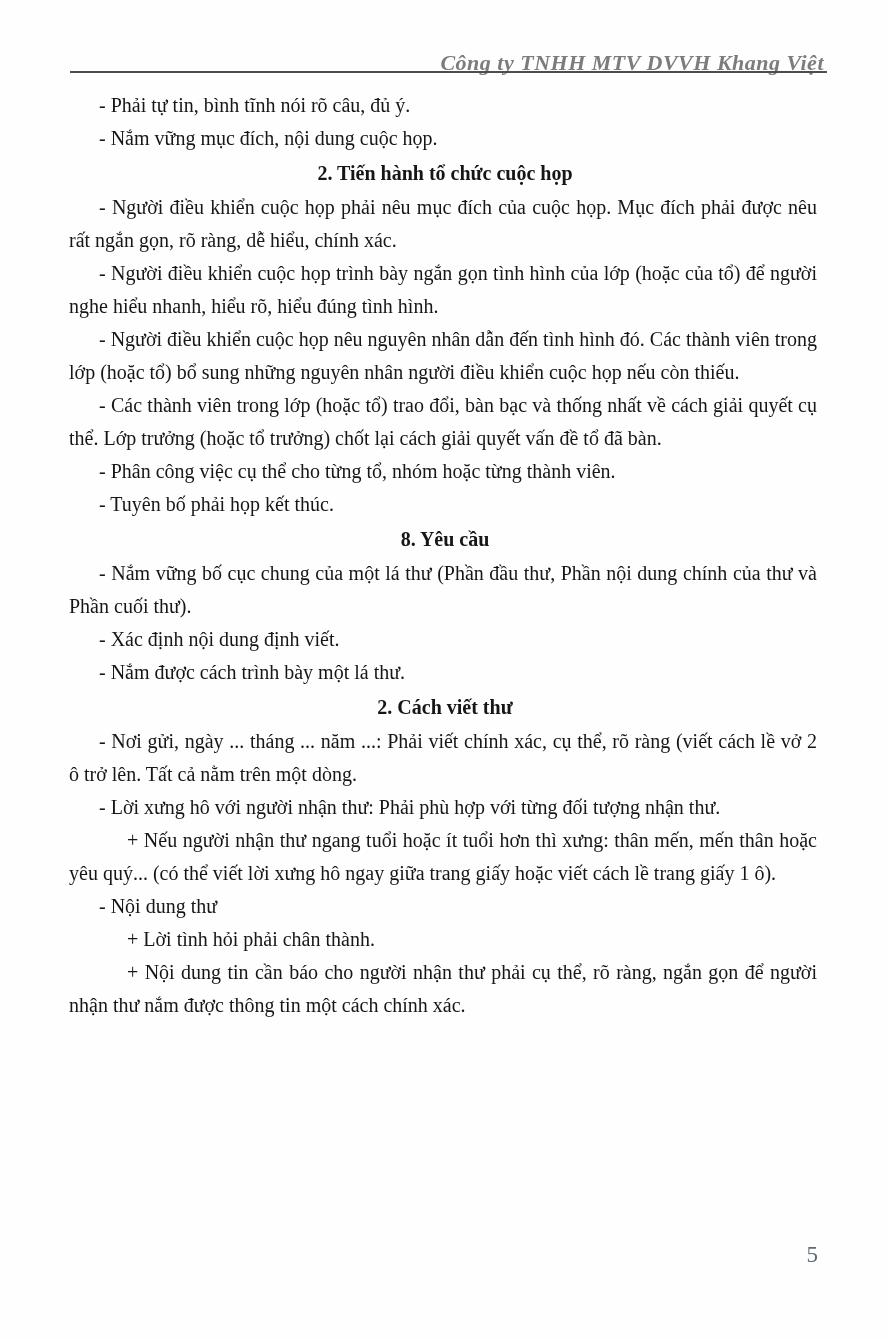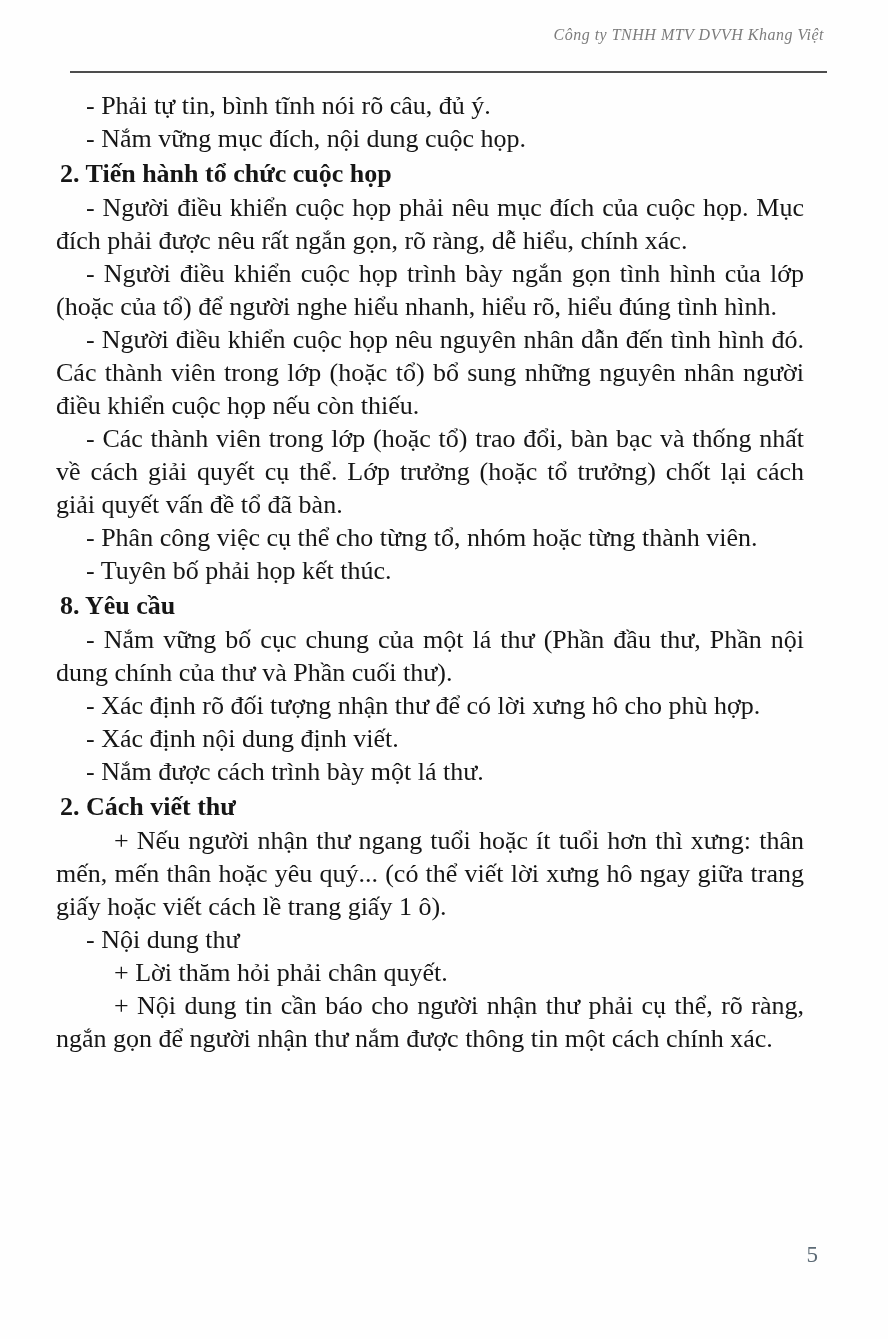--- a/index.html
+++ b/index.html
@@ -10,63 +10,63 @@
   .page {
     position: relative;
     width: 888px;
     height: 1339px;
     background: #fefefe;
     font-family: "Liberation Serif", "DejaVu Serif", serif;
     overflow: hidden;
   }
   .header-title {
     position: absolute;
-    top: 26px;
+    top: 50px;
     right: 64px;
     font-style: italic;
-    font-weight: normal;
-    font-size: 16px;
+    font-weight: bold;
+    font-size: 22px;
     color: #7c7c7c;
     letter-spacing: 0.5px;
     white-space: nowrap;
   }
   .header-rule {
     position: absolute;
     top: 71px;
     left: 70px;
     width: 757px;
     height: 2px;
     background: #4d4d4d;
   }
   .content {
     position: absolute;
-    left: 56px;
+    left: 69px;
     top: 89px;
     width: 748px;
     height: 1151px;
     overflow: hidden;
-    font-size: 26px;
+    font-size: 20px;
     line-height: 33px;
     color: #161616;
     text-align: justify;
   }
   .content p {
     margin: 0;
     padding: 0;
   }
   .content p.item {
     text-indent: 30px;
   }
   .content p.sub {
     text-indent: 58px;
   }
   .content p.heading {
     font-weight: bold;
     text-indent: 4px;
-    text-align: left;
+    text-align: center;
     margin-top: 2px;
     margin-bottom: 1px;
   }
   .page-number {
     position: absolute;
     top: 1242px;
     right: 70px;
     font-size: 23px;
     color: #5d6b76;
   }
@@ -82,23 +82,24 @@
       <p class="item">- Nắm vững mục đích, nội dung cuộc họp.</p>
       <p class="heading">2. Tiến hành tổ chức cuộc họp</p>
       <p class="item">- Người điều khiển cuộc họp phải nêu mục đích của cuộc họp. Mục đích phải được nêu rất ngắn gọn, rõ ràng, dễ hiểu, chính xác.</p>
       <p class="item">- Người điều khiển cuộc họp trình bày ngắn gọn tình hình của lớp (hoặc của tổ) để người nghe hiểu nhanh, hiểu rõ, hiểu đúng tình hình.</p>
       <p class="item">- Người điều khiển cuộc họp nêu nguyên nhân dẫn đến tình hình đó. Các thành viên trong lớp (hoặc tổ) bổ sung những nguyên nhân người điều khiển cuộc họp nếu còn thiếu.</p>
       <p class="item">- Các thành viên trong lớp (hoặc tổ) trao đổi, bàn bạc và thống nhất về cách giải quyết cụ thể. Lớp trưởng (hoặc tổ trưởng) chốt lại cách giải quyết vấn đề tổ đã bàn.</p>
       <p class="item">- Phân công việc cụ thể cho từng tổ, nhóm hoặc từng thành viên.</p>
       <p class="item">- Tuyên bố phải họp kết thúc.</p>
       <p class="heading">8. Yêu cầu</p>
       <p class="item">- Nắm vững bố cục chung của một lá thư (Phần đầu thư, Phần nội dung chính của thư và Phần cuối thư).</p>
-      <p class="item">- Xác định rõ đối tượng nhận thư để có lời xưng hô cho phù hợp.</p>
       <p class="item">- Xác định nội dung định viết.</p>
       <p class="item">- Nắm được cách trình bày một lá thư.</p>
       <p class="heading">2. Cách viết thư</p>
+      <p class="item">- Nơi gửi, ngày ... tháng ... năm ...: Phải viết chính xác, cụ thể, rõ ràng (viết cách lề vở 2 ô trở lên. Tất cả nằm trên một dòng.</p>
+      <p class="item">- Lời xưng hô với người nhận thư: Phải phù hợp với từng đối tượng nhận thư.</p>
       <p class="sub">+ Nếu người nhận thư ngang tuổi hoặc ít tuổi hơn thì xưng: thân mến, mến thân hoặc yêu quý... (có thể viết lời xưng hô ngay giữa trang giấy hoặc viết cách lề trang giấy 1 ô).</p>
       <p class="item">- Nội dung thư</p>
-      <p class="sub">+ Lời thăm hỏi phải chân quyết.</p>
+      <p class="sub">+ Lời tình hỏi phải chân thành.</p>
       <p class="sub">+ Nội dung tin cần báo cho người nhận thư phải cụ thể, rõ ràng, ngắn gọn để người nhận thư nắm được thông tin một cách chính xác.</p>
     </div>
   <div class="page-number">5</div>
 </div>
 
 </body></html>

